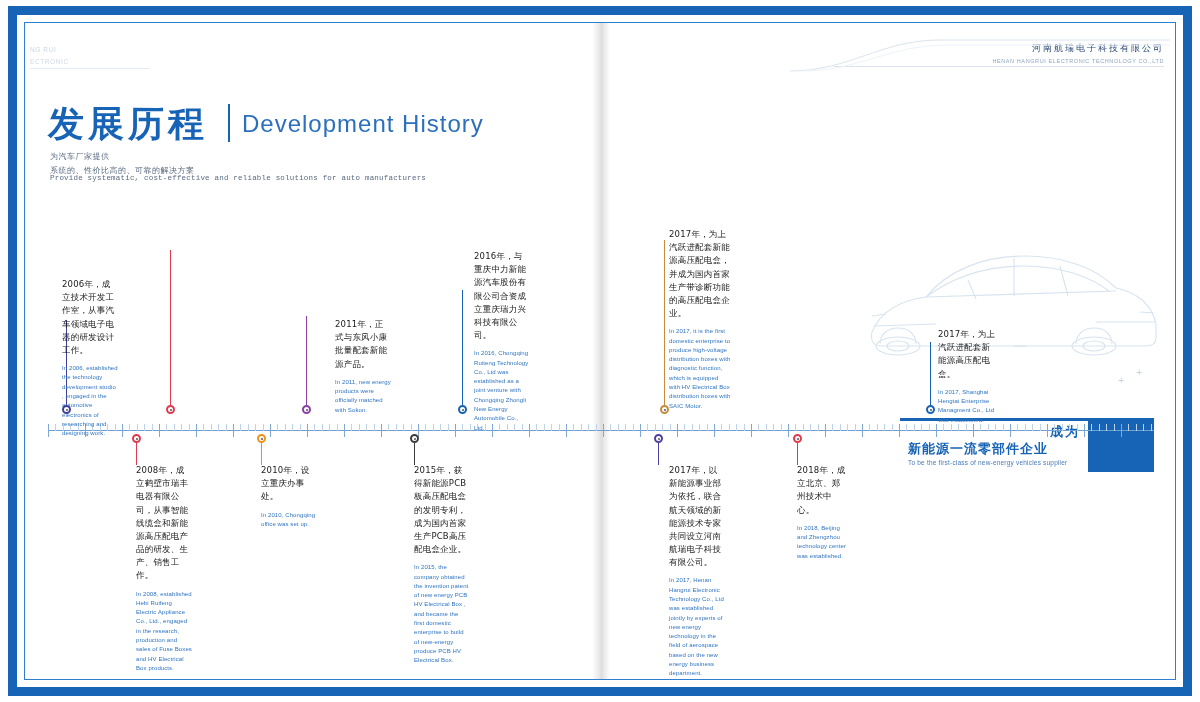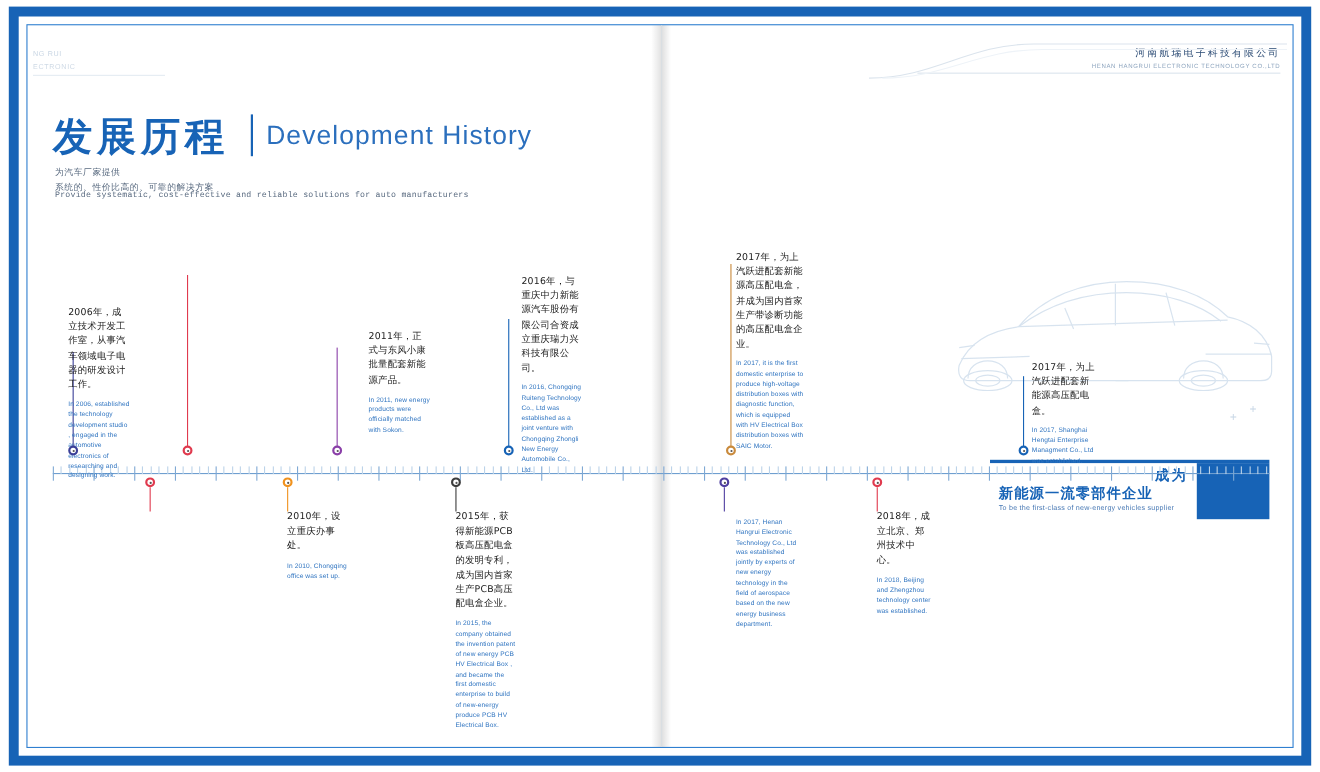--- a/index.html
+++ b/index.html
@@ -517,48 +517,53 @@
   <div class="stem" style="left:930px; top:342px; height:64px; background:#1763b6;"></div>
 
   <div class="dot" style="left:793px; top:434px; border-color:#e03a4e;"></div>
   <div class="stem" style="left:797px; top:443px; height:22px; background:#e03a4e;"></div>
 
   <div class="ev" style="left:62px; top:278px; width:56px;">
     <div class="cn">2006年，成立技术开发工作室，从事汽车领域电子电器的研发设计工作。</div>
     <div class="en">In 2006, established the technology development studio , engaged in the automotive electronics of researching and designing work.</div>
   </div>
 
+  <div class="ev" style="left:136px; top:464px; width:56px;">
+    <div class="cn">2008年，成立鹤壁市瑞丰电器有限公司，从事智能线缆盒和新能源高压配电产品的研发、生产、销售工作。</div>
+    <div class="en">In 2008, established Hebi Ruifeng Electric Appliance Co., Ltd., engaged in the research, production and sales of Fuse Boxes and HV Electrical Box products.</div>
+  </div>
 
 
   <div class="ev" style="left:261px; top:464px; width:56px;">
     <div class="cn">2010年，设立重庆办事处。</div>
     <div class="en">In 2010, Chongqing office was set up.</div>
   </div>
 
-  <div class="ev" style="left:335px; top:300px; width:56px;">
+  <div class="ev" style="left:335px; top:318px; width:56px;">
     <div class="cn">2011年，正式与东风小康批量配套新能源产品。</div>
     <div class="en">In 2011, new energy products were officially matched with Sokon.</div>
   </div>
 
   <div class="ev" style="left:414px; top:464px; width:56px;">
     <div class="cn">2015年，获得新能源PCB板高压配电盒的发明专利，成为国内首家生产PCB高压配电盒企业。</div>
     <div class="en">In 2015, the company obtained the invention patent of new energy PCB HV Electrical Box , and became the first domestic enterprise to build of new-energy produce PCB HV Electrical Box.</div>
   </div>
 
   <div class="ev" style="left:474px; top:250px; width:56px;">
     <div class="cn">2016年，与重庆中力新能源汽车股份有限公司合资成立重庆瑞力兴科技有限公司。</div>
     <div class="en">In 2016, Chongqing Ruiteng Technology Co., Ltd was established as a joint venture with Chongqing Zhongli New Energy Automobile Co., Ltd.</div>
   </div>
 
   <div class="ev" style="left:669px; top:228px; width:62px;">
     <div class="cn">2017年，为上汽跃进配套新能源高压配电盒，并成为国内首家生产带诊断功能的高压配电盒企业。</div>
     <div class="en">In 2017, it is the first domestic enterprise to produce high-voltage distribution boxes with diagnostic function, which is equipped with HV Electrical Box distribution boxes with SAIC Motor.</div>
   </div>
 
   <div class="ev" style="left:669px; top:464px; width:56px;">
+    <div class="cn">2017年，以新能源事业部为依托，联合航天领域的新能源技术专家共同设立河南航瑞电子科技有限公司。</div>
     <div class="en">In 2017, Henan Hangrui Electronic Technology Co., Ltd was established jointly by experts of new energy technology in the field of aerospace based on the new energy business department.</div>
   </div>
 
   <div class="ev" style="left:938px; top:328px; width:58px;">
     <div class="cn">2017年，为上汽跃进配套新能源高压配电盒。</div>
     <div class="en">In 2017, Shanghai Hengtai Enterprise Managment Co., Ltd was established.</div>
   </div>
 
   <div class="ev" style="left:797px; top:464px; width:52px;">
     <div class="cn">2018年，成立北京、郑州技术中心。</div>

